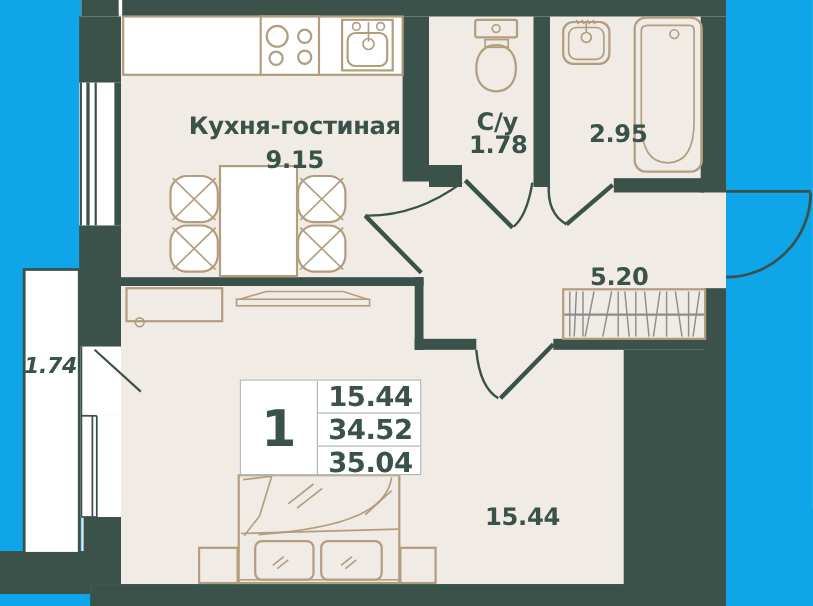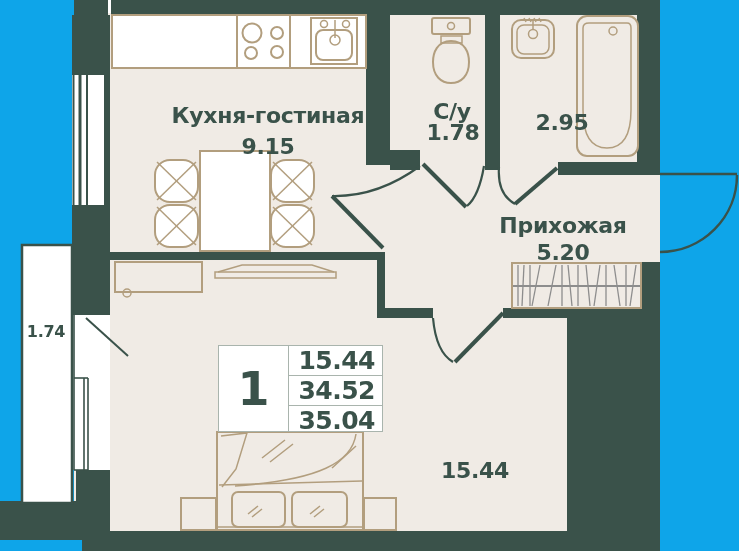--- a/index.html
+++ b/index.html
@@ -20,21 +20,21 @@
   .doorthin{stroke:var(--wall);stroke-width:2;fill:none;}
   .winline{stroke:var(--wall);fill:none;}
   .hatch{stroke:var(--hatch);stroke-width:1.3;fill:none;}
   .rail{stroke:var(--hatch);stroke-width:2;fill:none;}
   
   .lbl{
     position:absolute;transform:translate(-50%,-50%);
     color:var(--wall);font-weight:bold;font-size:22px;line-height:1;
     white-space:nowrap;letter-spacing:-0.3px;
   }
-  .lbl.small{font-size:16px;}
+  .lbl.small{font-size:20px;font-style:italic;}
   
   .sumbox{
     position:absolute;left:218px;top:345px;width:165px;height:87px;
     background:#ffffff;border:1.5px solid var(--tbl);display:flex;box-sizing:border-box;
     color:var(--wall);font-weight:bold;
   }
   .sum-left{
     width:70px;border-right:1.5px solid var(--tbl);display:flex;
     align-items:center;justify-content:center;font-size:46px;box-sizing:border-box;
   }
@@ -242,21 +242,20 @@
   </svg>
 
   <div class="lbl" style="left:268px;top:116px">Кухня-гостиная</div>
   <div class="lbl" style="left:268px;top:147px">9.15</div>
 
   <div class="lbl" style="left:452px;top:112px">С/у</div>
   <div class="lbl" style="left:453px;top:133px">1.78</div>
 
   <div class="lbl" style="left:562px;top:123px">2.95</div>
 
-  <div class="lbl" style="left:563px;top:226px">Прихожая</div>
   <div class="lbl" style="left:563px;top:253px">5.20</div>
 
   <div class="lbl" style="left:475px;top:471px">15.44</div>
 
   <div class="lbl small" style="left:46px;top:332px">1.74</div>
 
   <div class="sumbox">
     <div class="sum-left">1</div>
     <div class="sum-right">
       <div class="sum-row">15.44</div>

